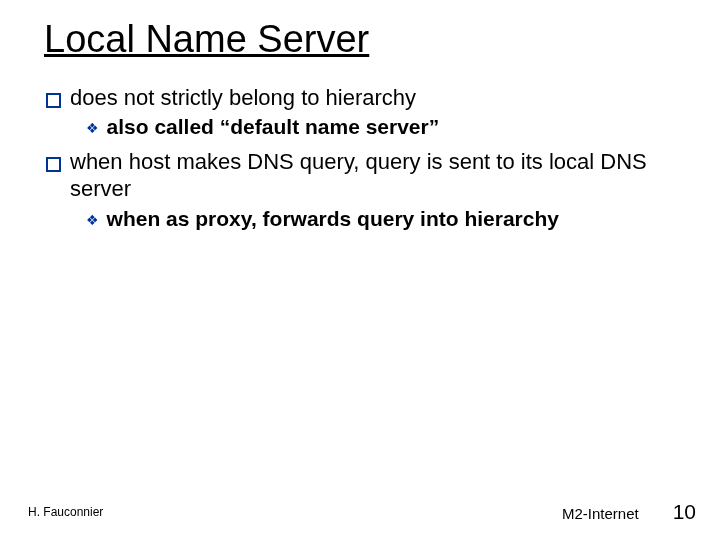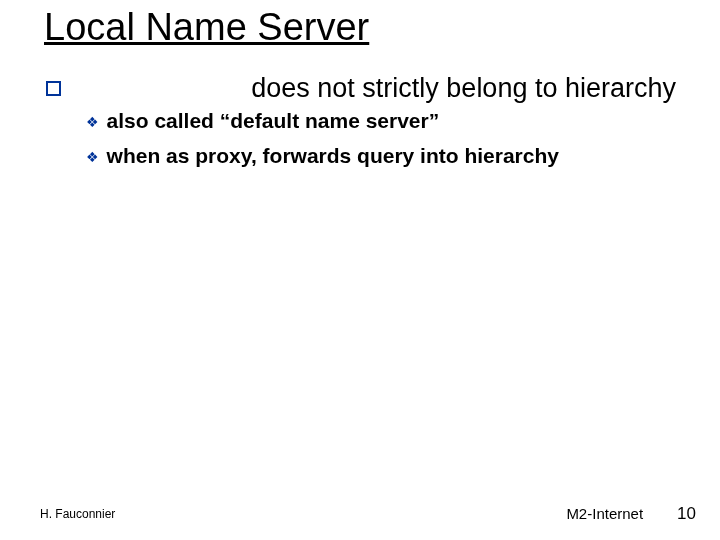--- a/index.html
+++ b/index.html
@@ -8,43 +8,42 @@
     padding: 0;
     width: 720px;
     height: 540px;
     background: #ffffff;
     font-family: "Comic Sans MS", "Comic Sans", cursive, sans-serif;
     color: #000000;
     position: relative;
     overflow: hidden;
   }
   .slide {
-    padding: 6px 44px 0 44px;
+    padding: 18px 44px 0 44px;
     width: 100%;
     height: 100%;
     position: relative;
   }
   .title {
     font-size: 38px;
     text-decoration: underline;
     margin: 0 0 22px 0;
     font-weight: normal;
     line-height: 1.15;
   }
   .bullets-l1 {
     margin: 0 0 0 2px;
     padding: 0;
   }
   .bullet-l1 {
     display: flex;
     align-items: flex-start;
-    font-size: 27px;
+    font-size: 22px;
     line-height: 1.25;
     margin-bottom: 2px;
-    text-align: right;
   }
   .bullet-l1 .marker {
     flex: 0 0 auto;
     width: 15px;
     height: 15px;
     border: 2px solid #003399;
     margin-top: 9px;
     margin-right: 9px;
   }
   .bullet-l1 .text { flex: 1 1 auto; }
@@ -61,21 +60,21 @@
   .bullet-l2 .marker {
     flex: 0 0 auto;
     color: #003399;
     font-size: 14px;
     margin-top: 6px;
     margin-right: 8px;
   }
   .bullet-l2 .text { flex: 1 1 auto; font-weight: bold; }
   .footer {
     position: absolute;
-    left: 16px;
+    left: 4px;
     right: 0;
     bottom: 16px;
     padding: 0 24px;
     display: flex;
     align-items: center;
     justify-content: space-between;
     font-family: "Comic Sans MS", cursive, sans-serif;
   }
   .footer-left {
     font-size: 12px;
@@ -85,21 +84,21 @@
     display: flex;
     align-items: baseline;
     gap: 34px;
   }
   .footer-center-text {
     font-size: 15px;
     color: #000;
     margin-left: 38px;
   }
   .footer-page {
-    font-size: 17px;
+    font-size: 21px;
     color: #000;
   }
 </style>
 </head>
 <body>
 
 <div class="slide">
 
   <h1 class="title">Local Name Server</h1>
 
@@ -110,20 +109,24 @@
       <span class="text">does not strictly belong to hierarchy</span>
     </div>
 
     <div class="bullets-l2">
       <div class="bullet-l2">
         <span class="marker">❖</span>
         <span class="text">also called “default name server”</span>
       </div>
     </div>
 
+    <div class="bullet-l1">
+      <span class="marker"></span>
+      <span class="text">when host makes DNS query, query is sent to its local DNS server</span>
+    </div>
     <div class="bullets-l2">
       <div class="bullet-l2">
         <span class="marker">❖</span>
         <span class="text">when as proxy, forwards query into hierarchy</span>
       </div>
     </div>
 
   </div>
 
   <div class="footer">

